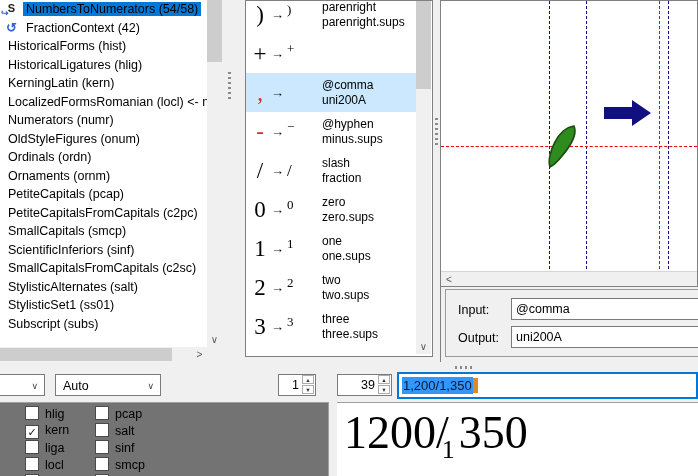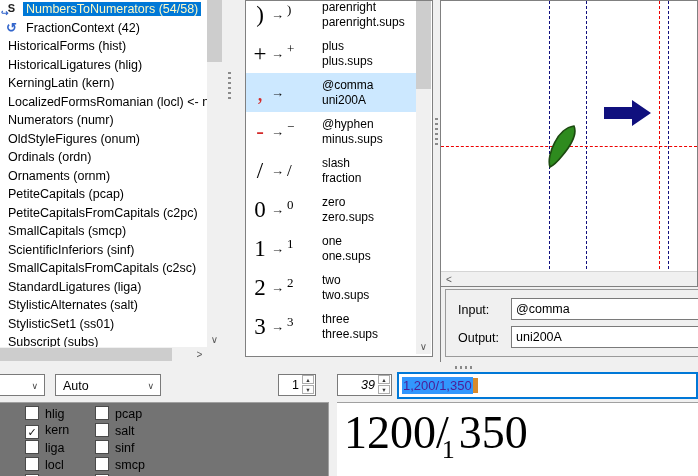--- a/index.html
+++ b/index.html
@@ -5,21 +5,21 @@
   html,body{margin:0;padding:0;}
   .window{position:relative;width:698px;height:476px;background:#f0f0f0;
           font-family:"Liberation Sans",sans-serif;overflow:hidden;color:#000;}
   .serif{font-family:"Liberation Serif","DejaVu Serif",serif;}
 
   
   .feature-panel{position:absolute;left:0;top:0;width:207px;height:347px;background:#fff;overflow:hidden;}
   .flrow{position:relative;height:18.5px;line-height:18.5px;font-size:12.5px;white-space:nowrap;padding-left:5px;}
   .flrow.hasicon{padding-left:23px;}
   .flrow .fltext{position:relative;z-index:1;padding:0 3px;}
-  .flrow.sel .fltext{background:var(--c-selection);color:#fef9c3;}
+  .flrow.sel .fltext{background:var(--c-selection);color:#000000;}
   .ficon{position:absolute;left:3px;top:1px;width:17px;height:16px;font-size:11px;line-height:15px;text-align:center;}
   .ficon.substitution{font-weight:bold;color:#222;}
   .ficon.substitution::after{content:"↪";position:absolute;left:-2px;bottom:-4px;font-size:9px;color:var(--c-icon_blue);font-weight:bold;}
   .ficon.context{color:var(--c-icon_blue);font-weight:bold;font-size:13px;}
 
   
   .sb-v{position:absolute;background:#f0f0f0;}
   .sb-thumb-v{position:absolute;left:0;width:100%;background:#cdcdcd;}
   .sb-btn{position:absolute;background:#f0f0f0;color:#5a5a5a;text-align:center;font-size:10px;}
   .fp-vscroll{left:207px;top:0;width:15px;height:347px;}
@@ -67,21 +67,21 @@
   
   .toolbar{position:absolute;left:0;top:372px;width:698px;height:30px;}
   .combo{position:absolute;top:2px;height:22px;border:1px solid #7a7a7a;background:#fff;font-size:12.5px;line-height:22px;padding-left:7px;box-sizing:border-box;}
   .combo .chev{position:absolute;right:6px;top:0;font-size:9px;color:#444;}
   .spinbox{position:absolute;top:2px;height:22px;border:1px solid #7a7a7a;background:#fff;box-sizing:border-box;}
   .spin-val{position:absolute;right:16px;top:0;height:20px;line-height:20px;font-size:12.5px;}
   .spin-btns{position:absolute;right:0;top:0;width:13px;height:20px;}
   .spin-up,.spin-dn{position:absolute;left:0;width:12px;height:9px;border:1px solid #adadad;background:#fdfdfd;font-size:5.5px;line-height:8px;text-align:center;color:#333;box-sizing:border-box;}
   .spin-up{top:0;} .spin-dn{top:10px;}
   .sample-field{position:absolute;left:397px;top:0;width:301px;height:27px;border:2px solid var(--c-selection);background:#fff;box-sizing:border-box;line-height:23px;padding-left:3px;font-size:13px;white-space:nowrap;}
-  .sample-sel{background:var(--c-field_selection);color:#4c1d95;padding:1px 1px;}
+  .sample-sel{background:var(--c-field_selection);color:#0f172a;padding:1px 1px;}
   .sample-caret{display:inline-block;width:5px;height:15px;background:var(--c-caret_orange);vertical-align:-3px;}
 
   
   .features-pane{position:absolute;left:0;top:402px;width:329px;height:74px;background:#737373;border-top:1px solid #a0a0a0;border-right:1px solid #a0a0a0;box-sizing:border-box;}
   .cb-col{position:absolute;top:3px;}
   .cb-col.c1{left:25px;} .cb-col.c2{left:95px;}
   .cbrow{display:block;height:17px;font-size:12.5px;white-space:nowrap;}
   .cbox{display:inline-block;width:12px;height:12px;border:1px solid #4a4a4a;background:#fff;vertical-align:-2px;font-size:11px;line-height:12px;text-align:center;color:#111;}
   .cblabel{margin-left:6px;}
   .render-pane{position:absolute;left:337px;top:402px;width:361px;height:74px;background:#fff;border-top:1px solid #a0a0a0;box-sizing:border-box;overflow:hidden;}
@@ -104,21 +104,20 @@
       <div class="flrow"><span class="fltext">LocalizedFormsRomanian (locl) &lt;- not</span></div>
       <div class="flrow"><span class="fltext">Numerators (numr)</span></div>
       <div class="flrow"><span class="fltext">OldStyleFigures (onum)</span></div>
       <div class="flrow"><span class="fltext">Ordinals (ordn)</span></div>
       <div class="flrow"><span class="fltext">Ornaments (ornm)</span></div>
       <div class="flrow"><span class="fltext">PetiteCapitals (pcap)</span></div>
       <div class="flrow"><span class="fltext">PetiteCapitalsFromCapitals (c2pc)</span></div>
       <div class="flrow"><span class="fltext">SmallCapitals (smcp)</span></div>
       <div class="flrow"><span class="fltext">ScientificInferiors (sinf)</span></div>
       <div class="flrow"><span class="fltext">SmallCapitalsFromCapitals (c2sc)</span></div>
-      <div class="flrow"><span class="fltext">StandardLigatures (liga)</span></div>
       <div class="flrow"><span class="fltext">StylisticAlternates (salt)</span></div>
       <div class="flrow"><span class="fltext">StylisticSet1 (ss01)</span></div>
       <div class="flrow"><span class="fltext">Subscript (subs)</span></div>
     </div>
   <div class="sb-v fp-vscroll">
     <div class="sb-thumb-v" style="top:0;height:62px;"></div>
     <div class="sb-btn" style="left:0;top:332px;width:15px;height:15px;line-height:15px;">∨</div>
   </div>
   <div class="fp-hscroll">
     <div class="fp-hthumb"></div>
@@ -139,24 +138,20 @@
           <span class="ncell">
             <div class="nin">parenright</div>
             <div class="nout">parenright.sups</div>
           </span>
         </div>
         <div class="srow">
           <span class="gcell">
             <span class="gin serif">+</span>
             <span class="garrow">→</span>
             <span class="gout serif sup">+</span>
-          </span>
-          <span class="ncell">
-            <div class="nin">plus</div>
-            <div class="nout">plus.sups</div>
           </span>
         </div>
         <div class="srow sel">
           <span class="gcell">
             <span class="gin serif red">,</span>
             <span class="garrow">→</span>
             <span class="gout serif"></span>
           </span>
           <span class="ncell">
             <div class="nin">@comma</div>
@@ -282,21 +277,21 @@
       <span>Custom</span>
       <span class="chev">∨</span>
     </div>
     <div class="spinbox" style="left:278px;width:38px;">
       <span class="spin-val">1</span>
       <span class="spin-btns">
         <span class="spin-up">▲</span>
         <span class="spin-dn">▼</span>
       </span>
     </div>
-    <div class="spinbox" style="left:337px;width:55px;font-style:italic;">
+    <div class="spinbox" style="left:337px;width:55px;">
       <span class="spin-val">39</span>
       <span class="spin-btns">
         <span class="spin-up">▲</span>
         <span class="spin-dn">▼</span>
       </span>
     </div>
     <div class="sample-field">
       <span class="sample-sel">1,200/1,350</span><span class="sample-caret"></span>
     </div>
   </div>

